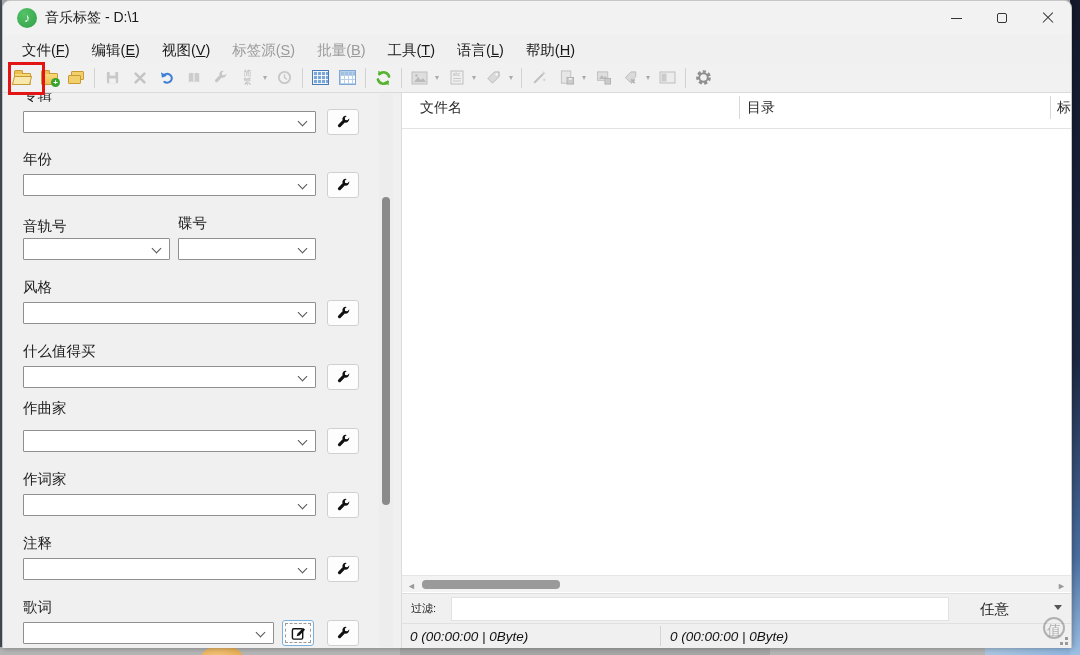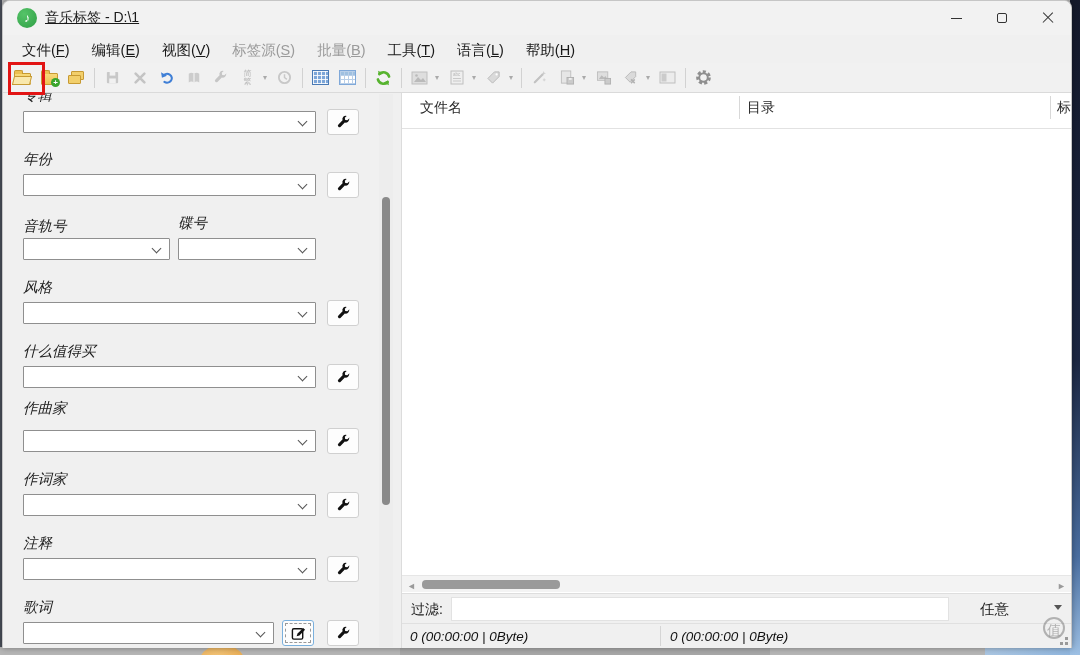--- a/index.html
+++ b/index.html
@@ -17,21 +17,21 @@
     background:radial-gradient(circle at 40% 35%,#f3c77d,#e8a94e 70%,#d99a3e); color:#c23b2e; font-size:20px; text-align:center; line-height:46px; }
 
   
   .win { position:absolute; left:2px; top:0; width:1070px; height:648px; background:#f0f0f0;
     border-radius:8px 8px 0 0; border:1px solid #c6c6c6; border-bottom:none; box-shadow:0 0 6px rgba(0,0,0,.35); overflow:hidden; }
 
   
   .titlebar { position:absolute; left:0; top:0; width:100%; height:34px; background:#f2f2f2; display:flex; align-items:center; }
   .app-icon { width:20px; height:20px; border-radius:50%; margin:0 8px 0 14px;
     background:radial-gradient(circle at 35% 30%,#55c468,#2f9e45); color:#fff; font-size:12px; text-align:center; line-height:20px; }
-  .title-text { font-size:14px; color:#1b1b1b;text-decoration:underline; }
+  .title-text { font-size:14px; color:#1b1b1b; }
   .win-controls { position:absolute; right:0; top:0; height:34px; display:flex; }
   .wc { width:46px; height:34px; display:flex; align-items:center; justify-content:center; }
   .glyph-min { width:11px; height:0; border-top:1.4px solid #333; }
   .glyph-max { width:10px; height:10px; border:1.4px solid #333; border-radius:2px; }
   .glyph-close { position:relative; width:12px; height:12px; }
   .glyph-close::before,.glyph-close::after { content:""; position:absolute; left:-1px; top:5px; width:14px; height:1.4px; background:#333; }
   .glyph-close::before { transform:rotate(45deg); } .glyph-close::after { transform:rotate(-45deg); }
 
   
   .menubar { position:absolute; left:8px; top:36px; height:26px; display:flex; align-items:center; }
@@ -57,41 +57,41 @@
   .grid-lite { width:17px; height:15px; background:
       linear-gradient(90deg,#b9cfe8 1px,transparent 1px) 0 0/4px 4px,
       linear-gradient(#b9cfe8 1px,transparent 1px) 0 4px/4px 4px,
       linear-gradient(#9fc0e0,#9fc0e0) 0 0/17px 4px no-repeat,#fff; border:1px solid #7fa8d9; }
   .cjk-pair { font-size:8px; line-height:8px; color:#b5b5b5; text-align:center; }
 
   
   .hl-box { position:absolute; left:5px; top:61px; width:37px; height:33px; border:3px solid #e21414; z-index:50; }
 
   
-  .lpanel { position:absolute; left:0; top:92px; width:396px; bottom:0; background:#f0f0f0;font-style:italic; }
+  .lpanel { position:absolute; left:0; top:92px; width:396px; bottom:0; background:#f0f0f0; }
   .flabel { position:absolute; left:20px; font-size:14.5px; color:#1c1c1c; }
   .clipwrap { position:absolute; left:20px; top:0px; height:13px; overflow:hidden; }
   .clipwrap .flabel { position:static; display:block; margin-top:-7px; }
   .combo { position:absolute; height:22px; background:#fff; border:1px solid #8f8f8f; border-radius:1px; }
   .combo .chev { position:absolute; right:9px; top:6px; width:7px; height:7px; border-right:1.3px solid #555; border-bottom:1.3px solid #555; transform:rotate(45deg); }
   .sqbtn { position:absolute; width:32px; height:26px; background:#fdfdfd; border:1px solid #d0d0d0; border-radius:3px; display:flex; align-items:center; justify-content:center; }
   .sqbtn.focus { border:1px solid #7ab0dd; outline:1px dashed #9a9a9a; outline-offset:-4px; }
   .lscroll { position:absolute; left:376px; top:1px; width:14px; bottom:1px; background:#ededed; }
   .lthumb { position:absolute; left:3px; top:103px; width:8px; height:308px; background:#8a8a8a; border-radius:4px; }
 
   
   .rpanel { position:absolute; left:398px; top:92px; right:0; bottom:0; background:#fff; border-left:1px solid #dcdcdc; }
   .fhead { position:absolute; left:0; top:0; right:0; height:36px; background:#fff; border-bottom:1px solid #e2e2e2; }
   .fhead .col { position:absolute; top:6px; font-size:14px; color:#2a2a2a; white-space:nowrap; }
   .colsep { position:absolute; top:3px; width:1px; height:23px; background:#d8d8d8; }
   .hscroll { position:absolute; left:0; right:0; top:482px; height:17px; background:#f3f3f3; border-top:1px solid #e6e6e6; }
   .hthumb { position:absolute; left:20px; top:4px; width:138px; height:9px; background:#9a9a9a; border-radius:4px; }
   .harrow { position:absolute; top:5px; font-size:9px; color:#9a9a9a; }
   .filterbar { position:absolute; left:0; right:0; top:500px; height:30px; background:#f0f0f0; border-top:1px solid #dedede; }
-  .filter-label { position:absolute; left:9px; top:7px; font-size:14px; color:#1c1c1c; }
+  .filter-label { position:absolute; left:9px; top:7px; font-size:11px; color:#1c1c1c; }
   .filter-input { position:absolute; left:49px; top:3px; width:498px; height:24px; background:#fff; border:1px solid #e2e2e2; font-size:13px; padding:0 6px; font-family:inherit; }
   .filter-mode { position:absolute; left:578px; top:6px; font-size:14.5px; color:#1c1c1c; }
   .filter-dd { position:absolute; left:652px; top:11px; width:0; height:0; border-left:4px solid transparent; border-right:4px solid transparent; border-top:5px solid #555; }
   .statusbar { position:absolute; left:0; right:0; top:530px; bottom:0; background:#f0f0f0; border-top:1px solid #e0e0e0; }
   .stat { position:absolute; top:5px; font-size:13.5px; color:#111;font-style:italic; }
   .statsep { position:absolute; left:258px; top:2px; width:1px; height:20px; background:#d5d5d5; }
 
   
   .wm { position:absolute; right:6px; top:616px; display:flex; align-items:center; gap:4px; color:rgba(125,125,125,.55); z-index:40; }
   .wm-badge { width:22px; height:22px; border:2px solid rgba(125,125,125,.55); border-radius:50%; font-size:14px; line-height:22px; text-align:center; }

